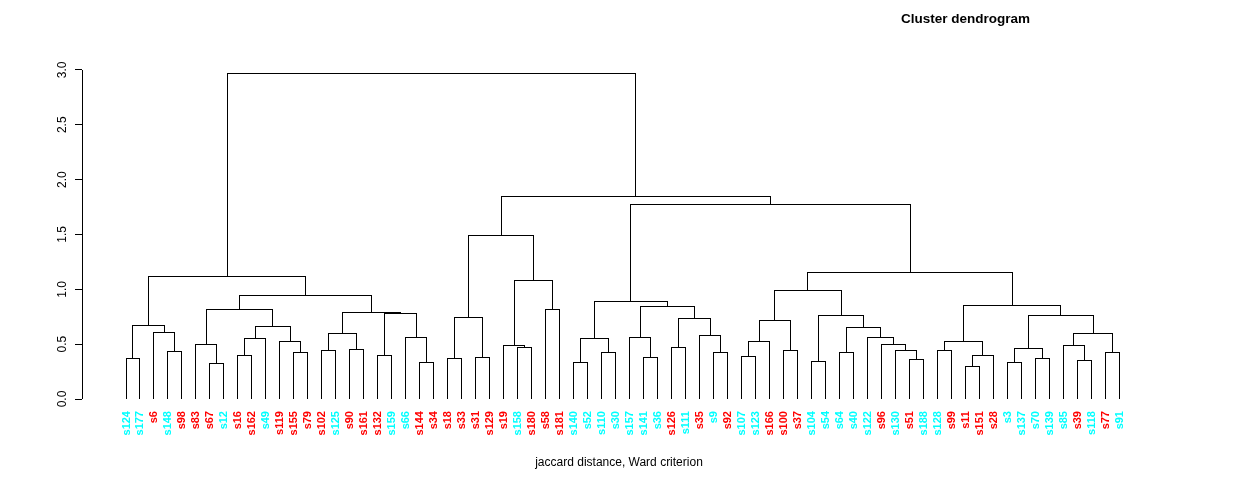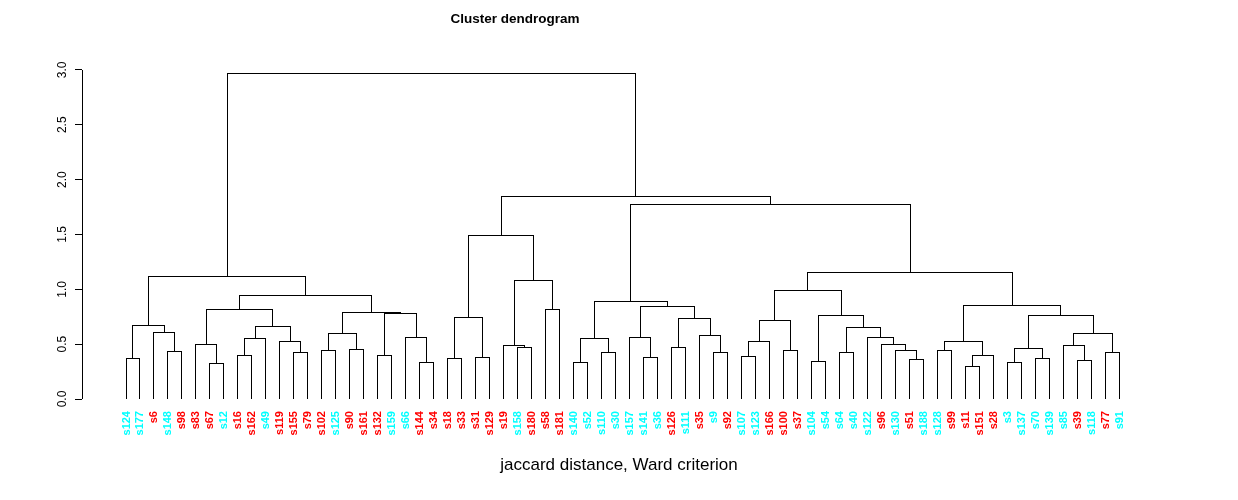--- a/index.html
+++ b/index.html
@@ -1,20 +1,20 @@
 <!DOCTYPE html>
 <html><head>
 <meta charset="utf-8">
 <style>
   html,body{margin:0;padding:0;background:#ffffff;}
   body{width:1238px;height:500px;position:relative;font-family:"Liberation Sans",sans-serif;overflow:hidden;}
-  .title{position:absolute;top:11px;left:0;width:1030px;text-align:center;
+  .title{position:absolute;top:11px;left:0;width:1030px;text-align:right;
          font-size:13.5px;font-weight:bold;color:#000;}
   .xlabel{position:absolute;top:455px;left:0;width:1238px;text-align:center;
-          font-size:17px;color:#000;}
+          font-size:12px;color:#000;}
   svg{position:absolute;top:0;left:0;}
   svg text.leaf{font-family:"Liberation Sans",sans-serif;font-size:11px;font-weight:bold;}
   svg text.tick{font-family:"Liberation Sans",sans-serif;font-size:12px;fill:#000;}
 </style>
 </head>
 <body>
 
 <div class="title">Cluster dendrogram</div>
 
 <svg id="dendro" width="1238" height="500" viewBox="0 0 1238 500" shape-rendering="crispEdges">

